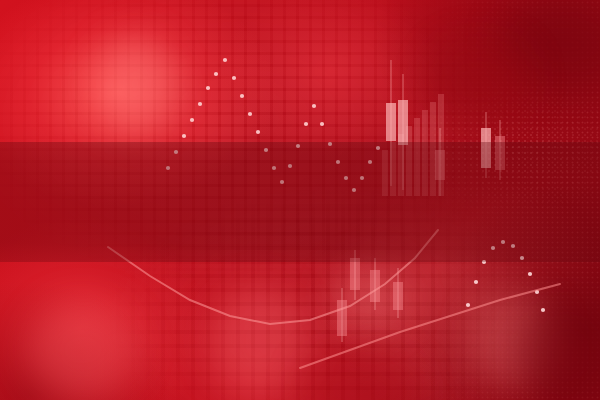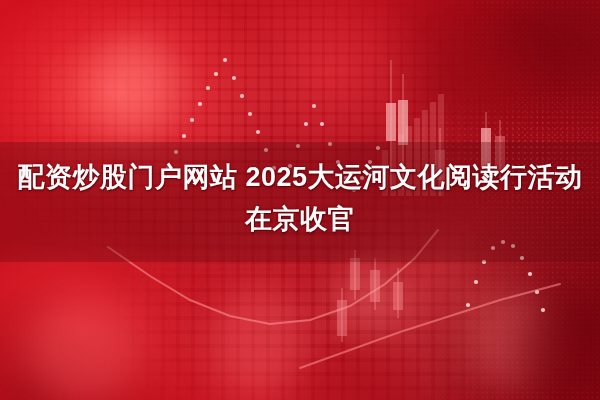--- a/index.html
+++ b/index.html
@@ -205,15 +205,14 @@
         <circle cx="530" cy="274" r="2.1" fill="#ffdada" opacity="0.9"></circle>
         <circle cx="537" cy="292" r="2.1" fill="#ffdada" opacity="0.9"></circle>
         <circle cx="543" cy="310" r="2.1" fill="#ffdada" opacity="0.9"></circle>
         <path d="M108 247 L150 276 L190 300 L230 316 L270 324 L310 320 L350 306 L385 284 L415 258 L438 230" fill="none" stroke="#ff9a9a" stroke-width="2" opacity="0.55" stroke-linecap="round"></path>
         <path d="M300 368 L350 350 L400 332 L450 316 L500 300 L560 284" fill="none" stroke="#ff8f8f" stroke-width="2" opacity="0.55" stroke-linecap="round"></path>
       </g>
   </svg>
 
   <div id="text-band"></div>
 
-  <div id="headline">配资炒股门户网站 2025大运河文化阅读行活动在京收官</div>
 
 </div>
 
 </body></html>

